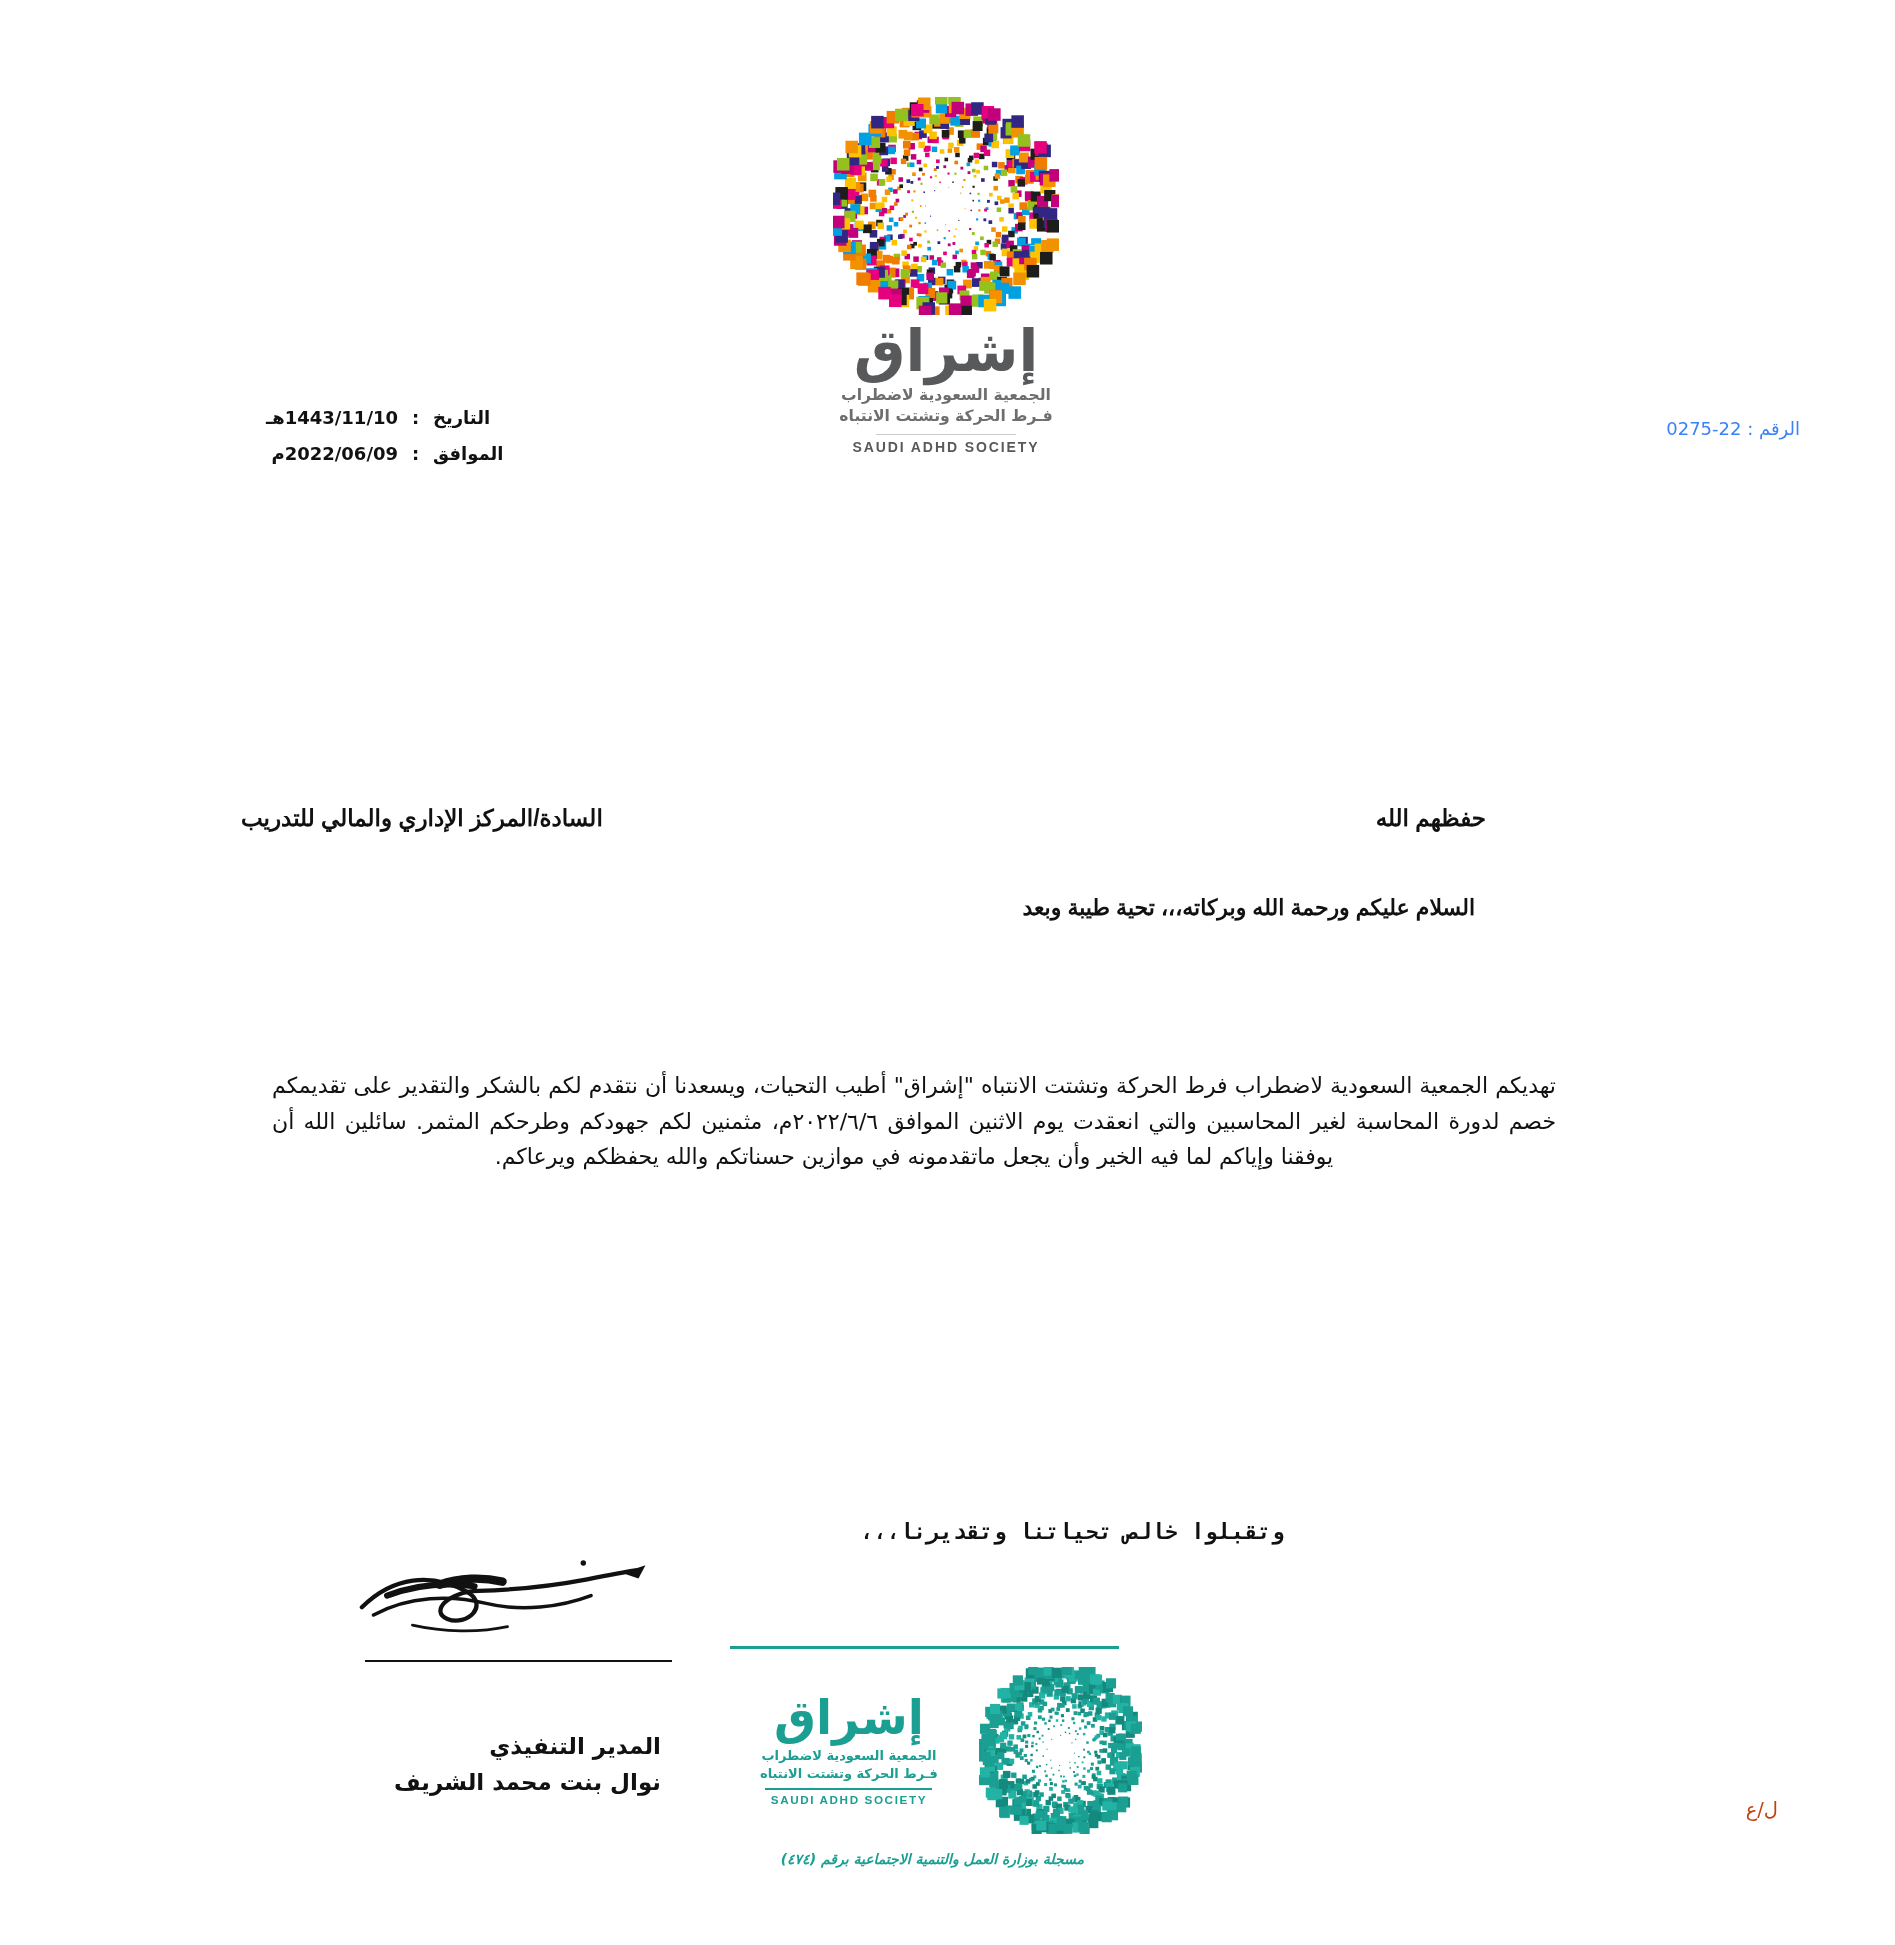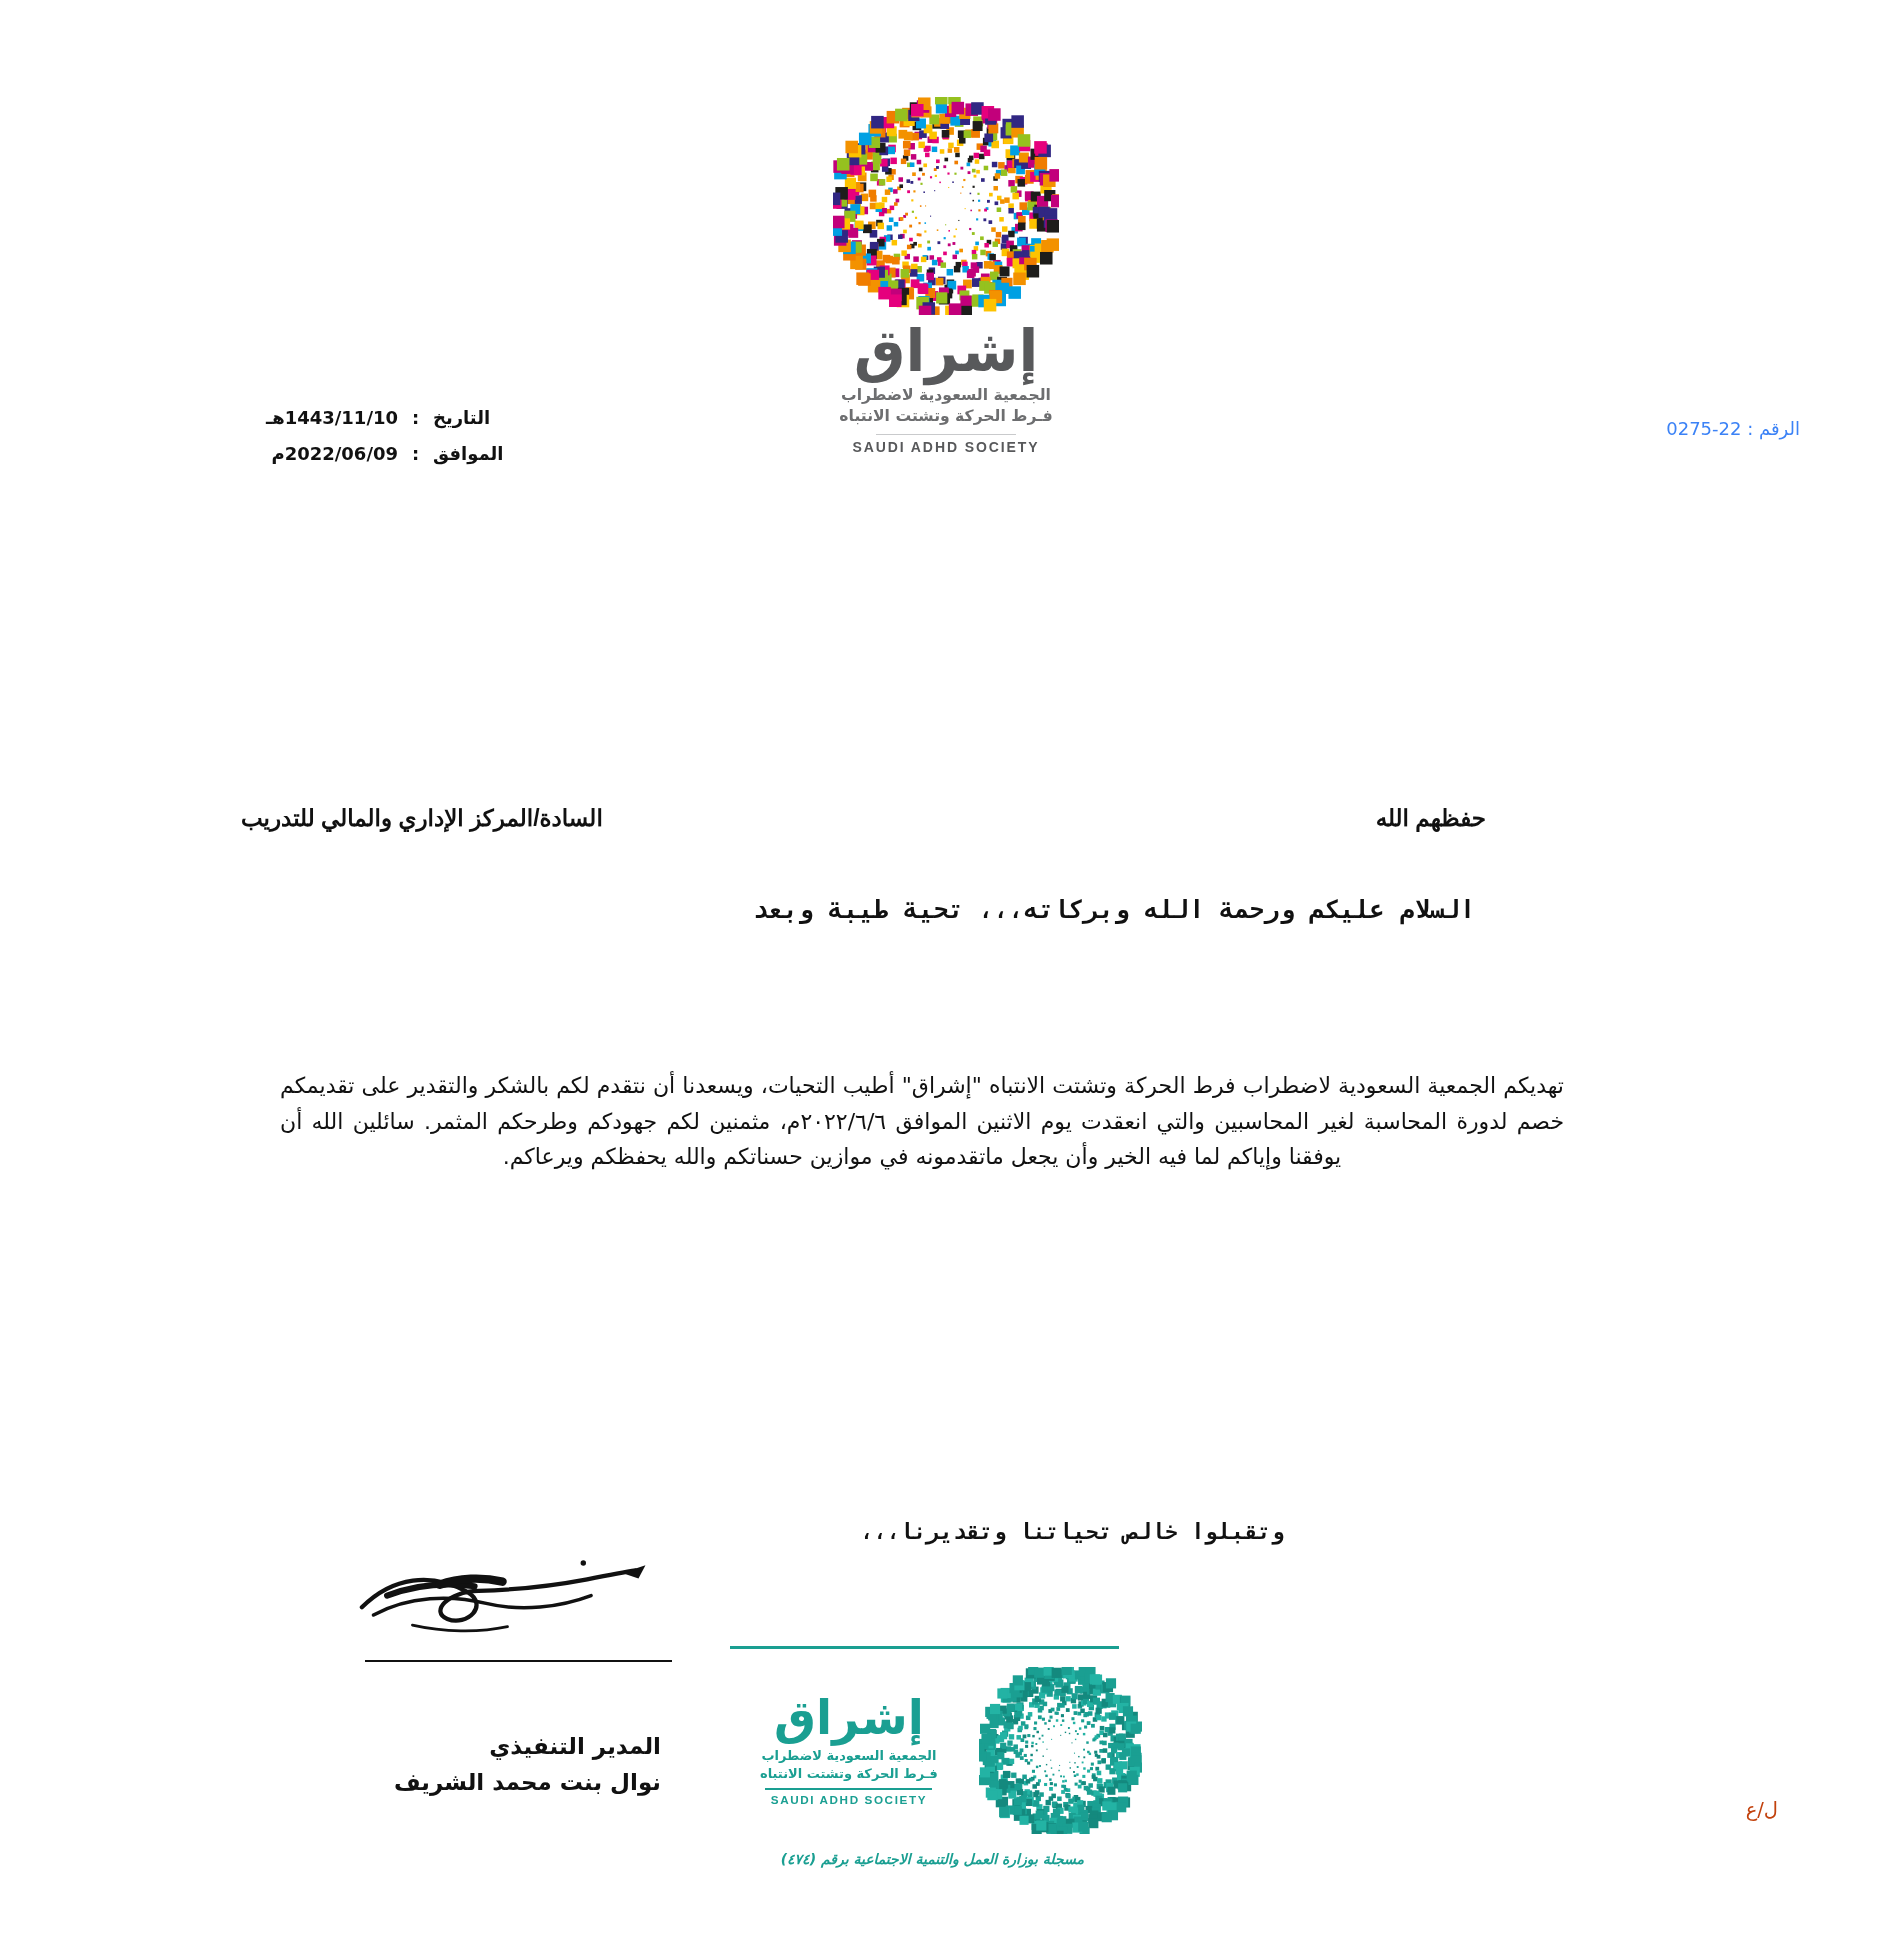--- a/index.html
+++ b/index.html
@@ -33,24 +33,24 @@
   #ref-block{position:absolute;right:95px;top:418px;direction:rtl;
     font-family:"DejaVu Sans",sans-serif;font-size:18px;color:#3b82f6;white-space:nowrap;}
 
   
   #recipient-row{position:absolute;left:241px;top:805px;width:1245px;
     display:flex;flex-direction:row-reverse;justify-content:space-between;align-items:baseline;
     direction:rtl;font-family:Liberation Sans, sans-serif;font-weight:700;font-size:23px;}
   #recipient-row .hon{margin-left:47px;}
 
   #greeting{position:absolute;right:420px;top:895px;direction:rtl;
-    font-family:Liberation Mono, monospace;font-weight:700;font-size:25px;white-space:nowrap;}
+    font-family:Liberation Sans, sans-serif;font-weight:700;font-size:22px;white-space:nowrap;}
 
   
-  #body-text{position:absolute;left:280px;top:1068px;width:1284px;direction:rtl;
+  #body-text{position:absolute;left:272px;top:1068px;width:1284px;direction:rtl;
     font-family:"DejaVu Sans",sans-serif;font-size:22px;line-height:1.62;
     text-align:justify;text-align-last:center;color:#111;}
   #body-text p{margin:0;}
 
   #closing{position:absolute;right:611px;top:1519px;direction:rtl;
     font-family:Liberation Mono, monospace;font-weight:700;font-size:22px;white-space:nowrap;}
 
   
   #signature-area{position:absolute;left:342px;top:1549px;width:350px;height:241px;}
   #signature-mark{position:absolute;left:7.8px;top:0;width:319px;height:101px;}

